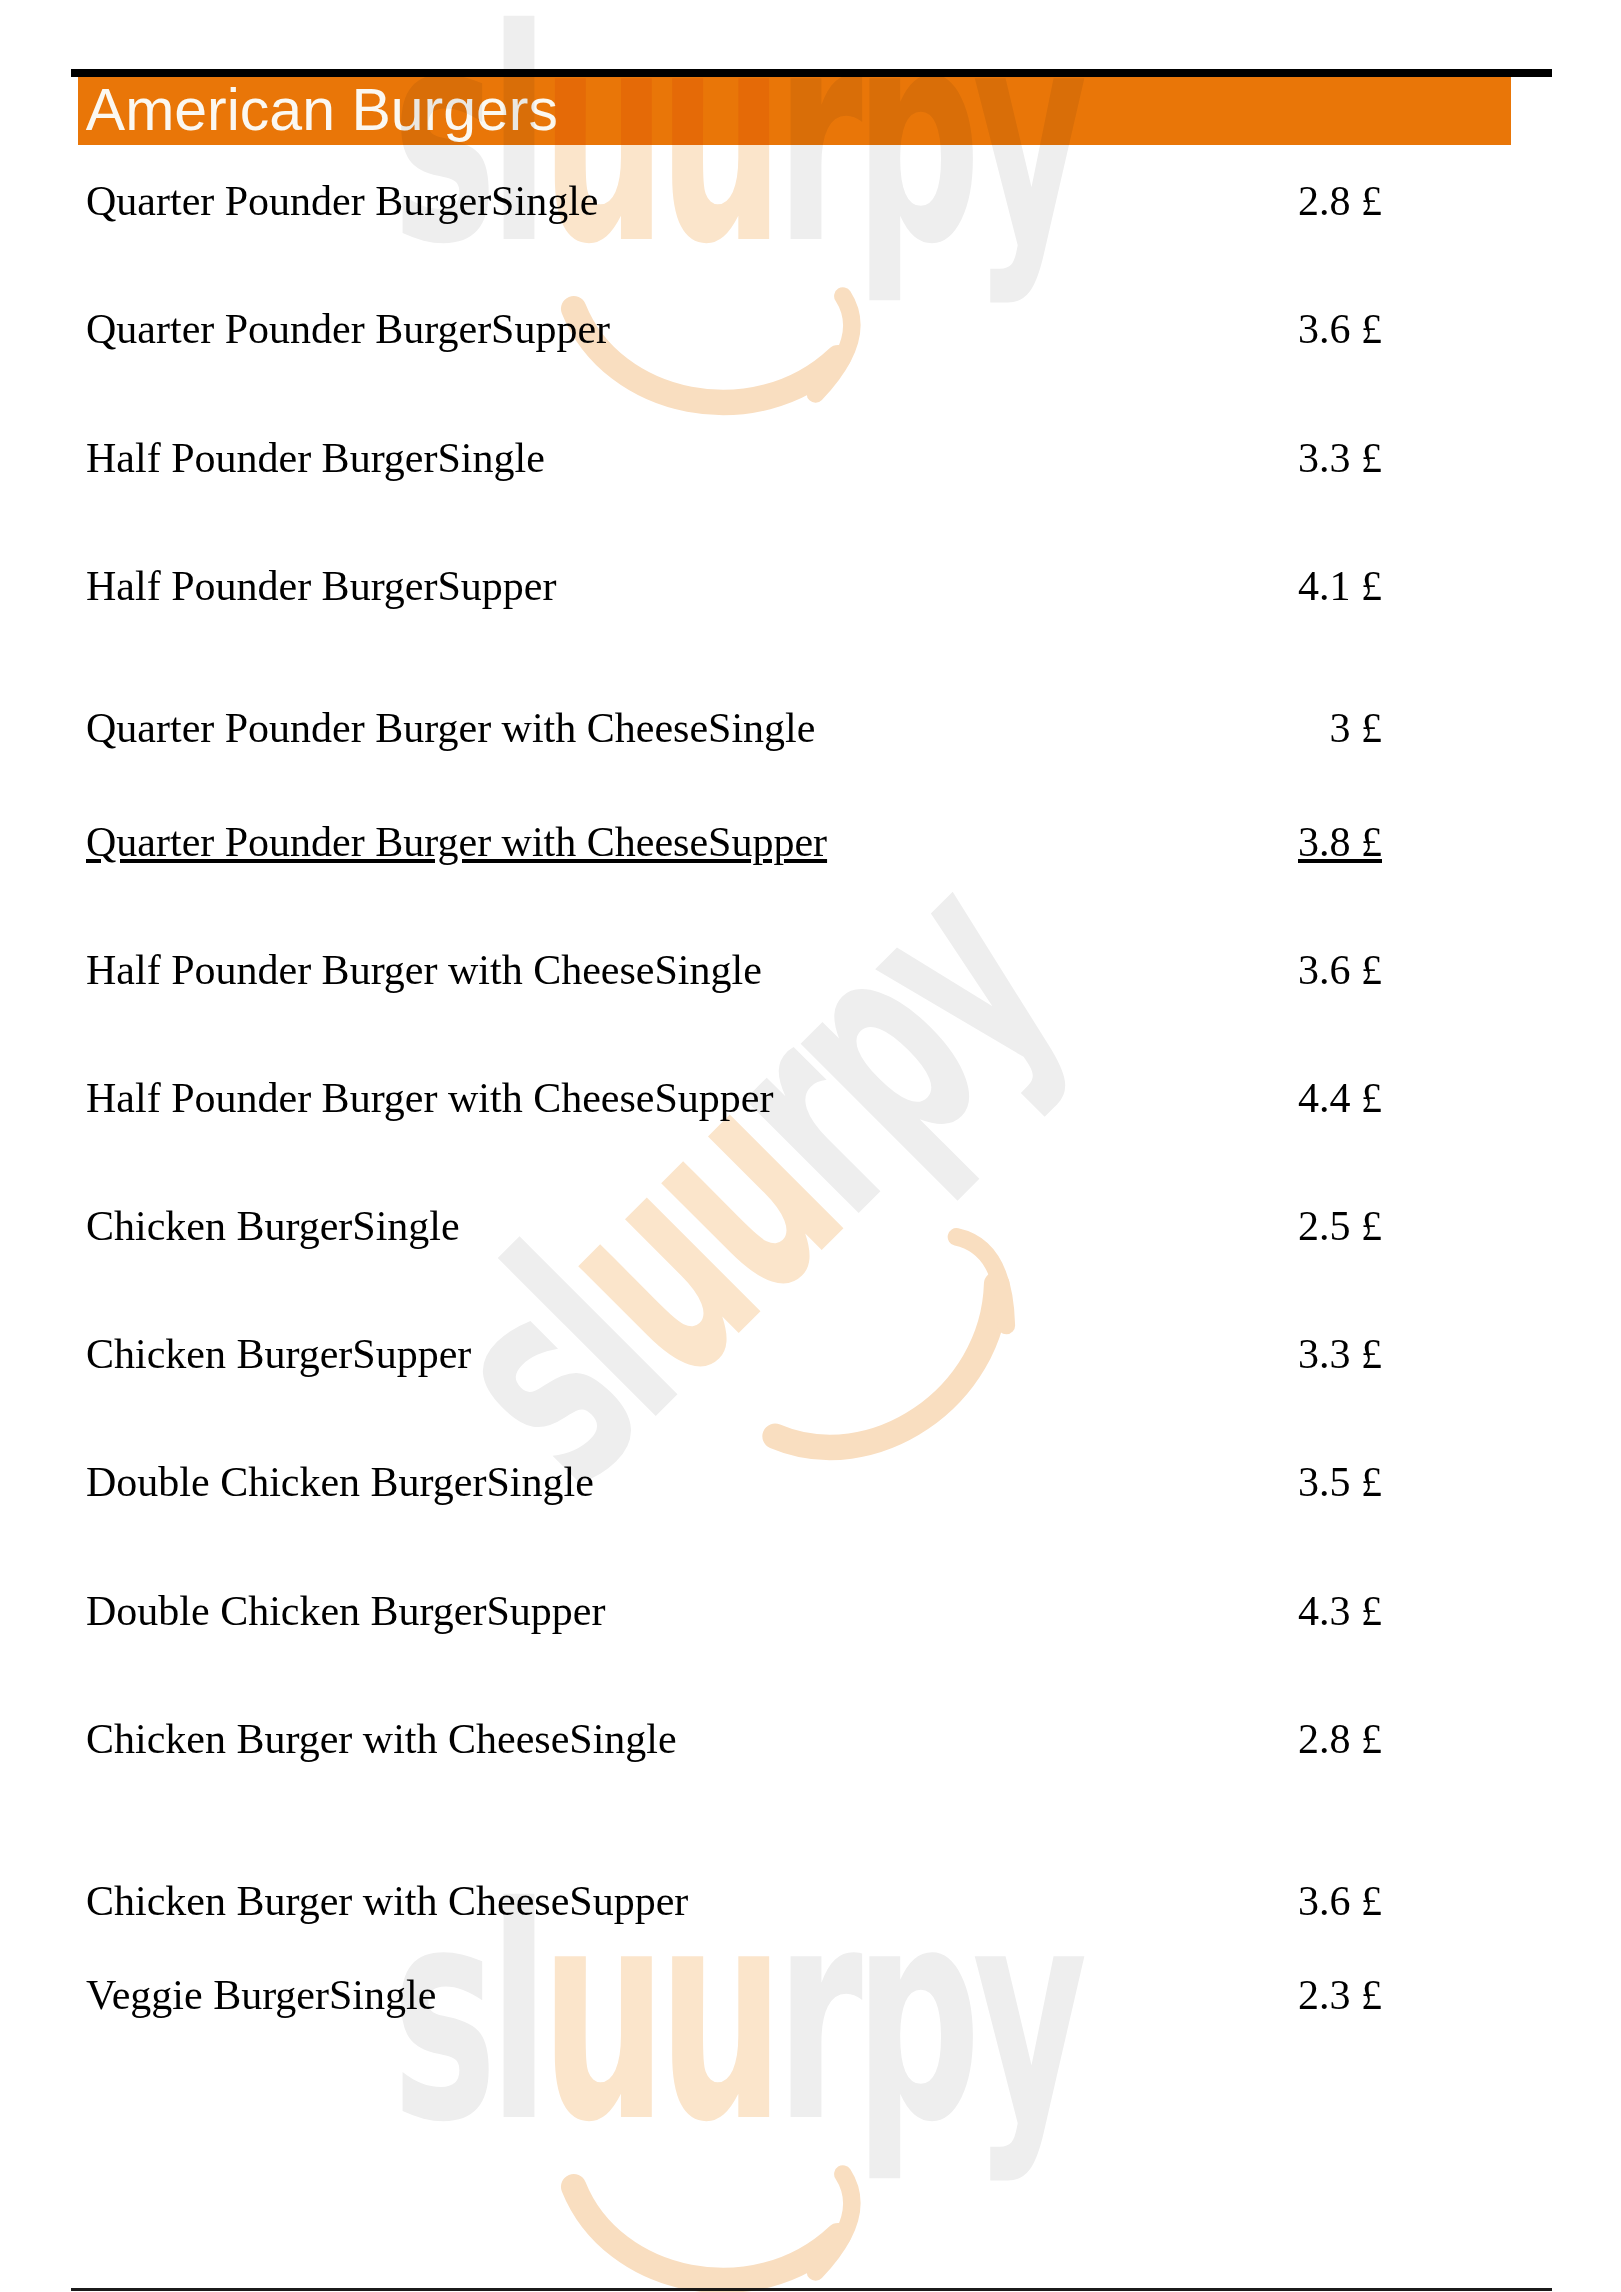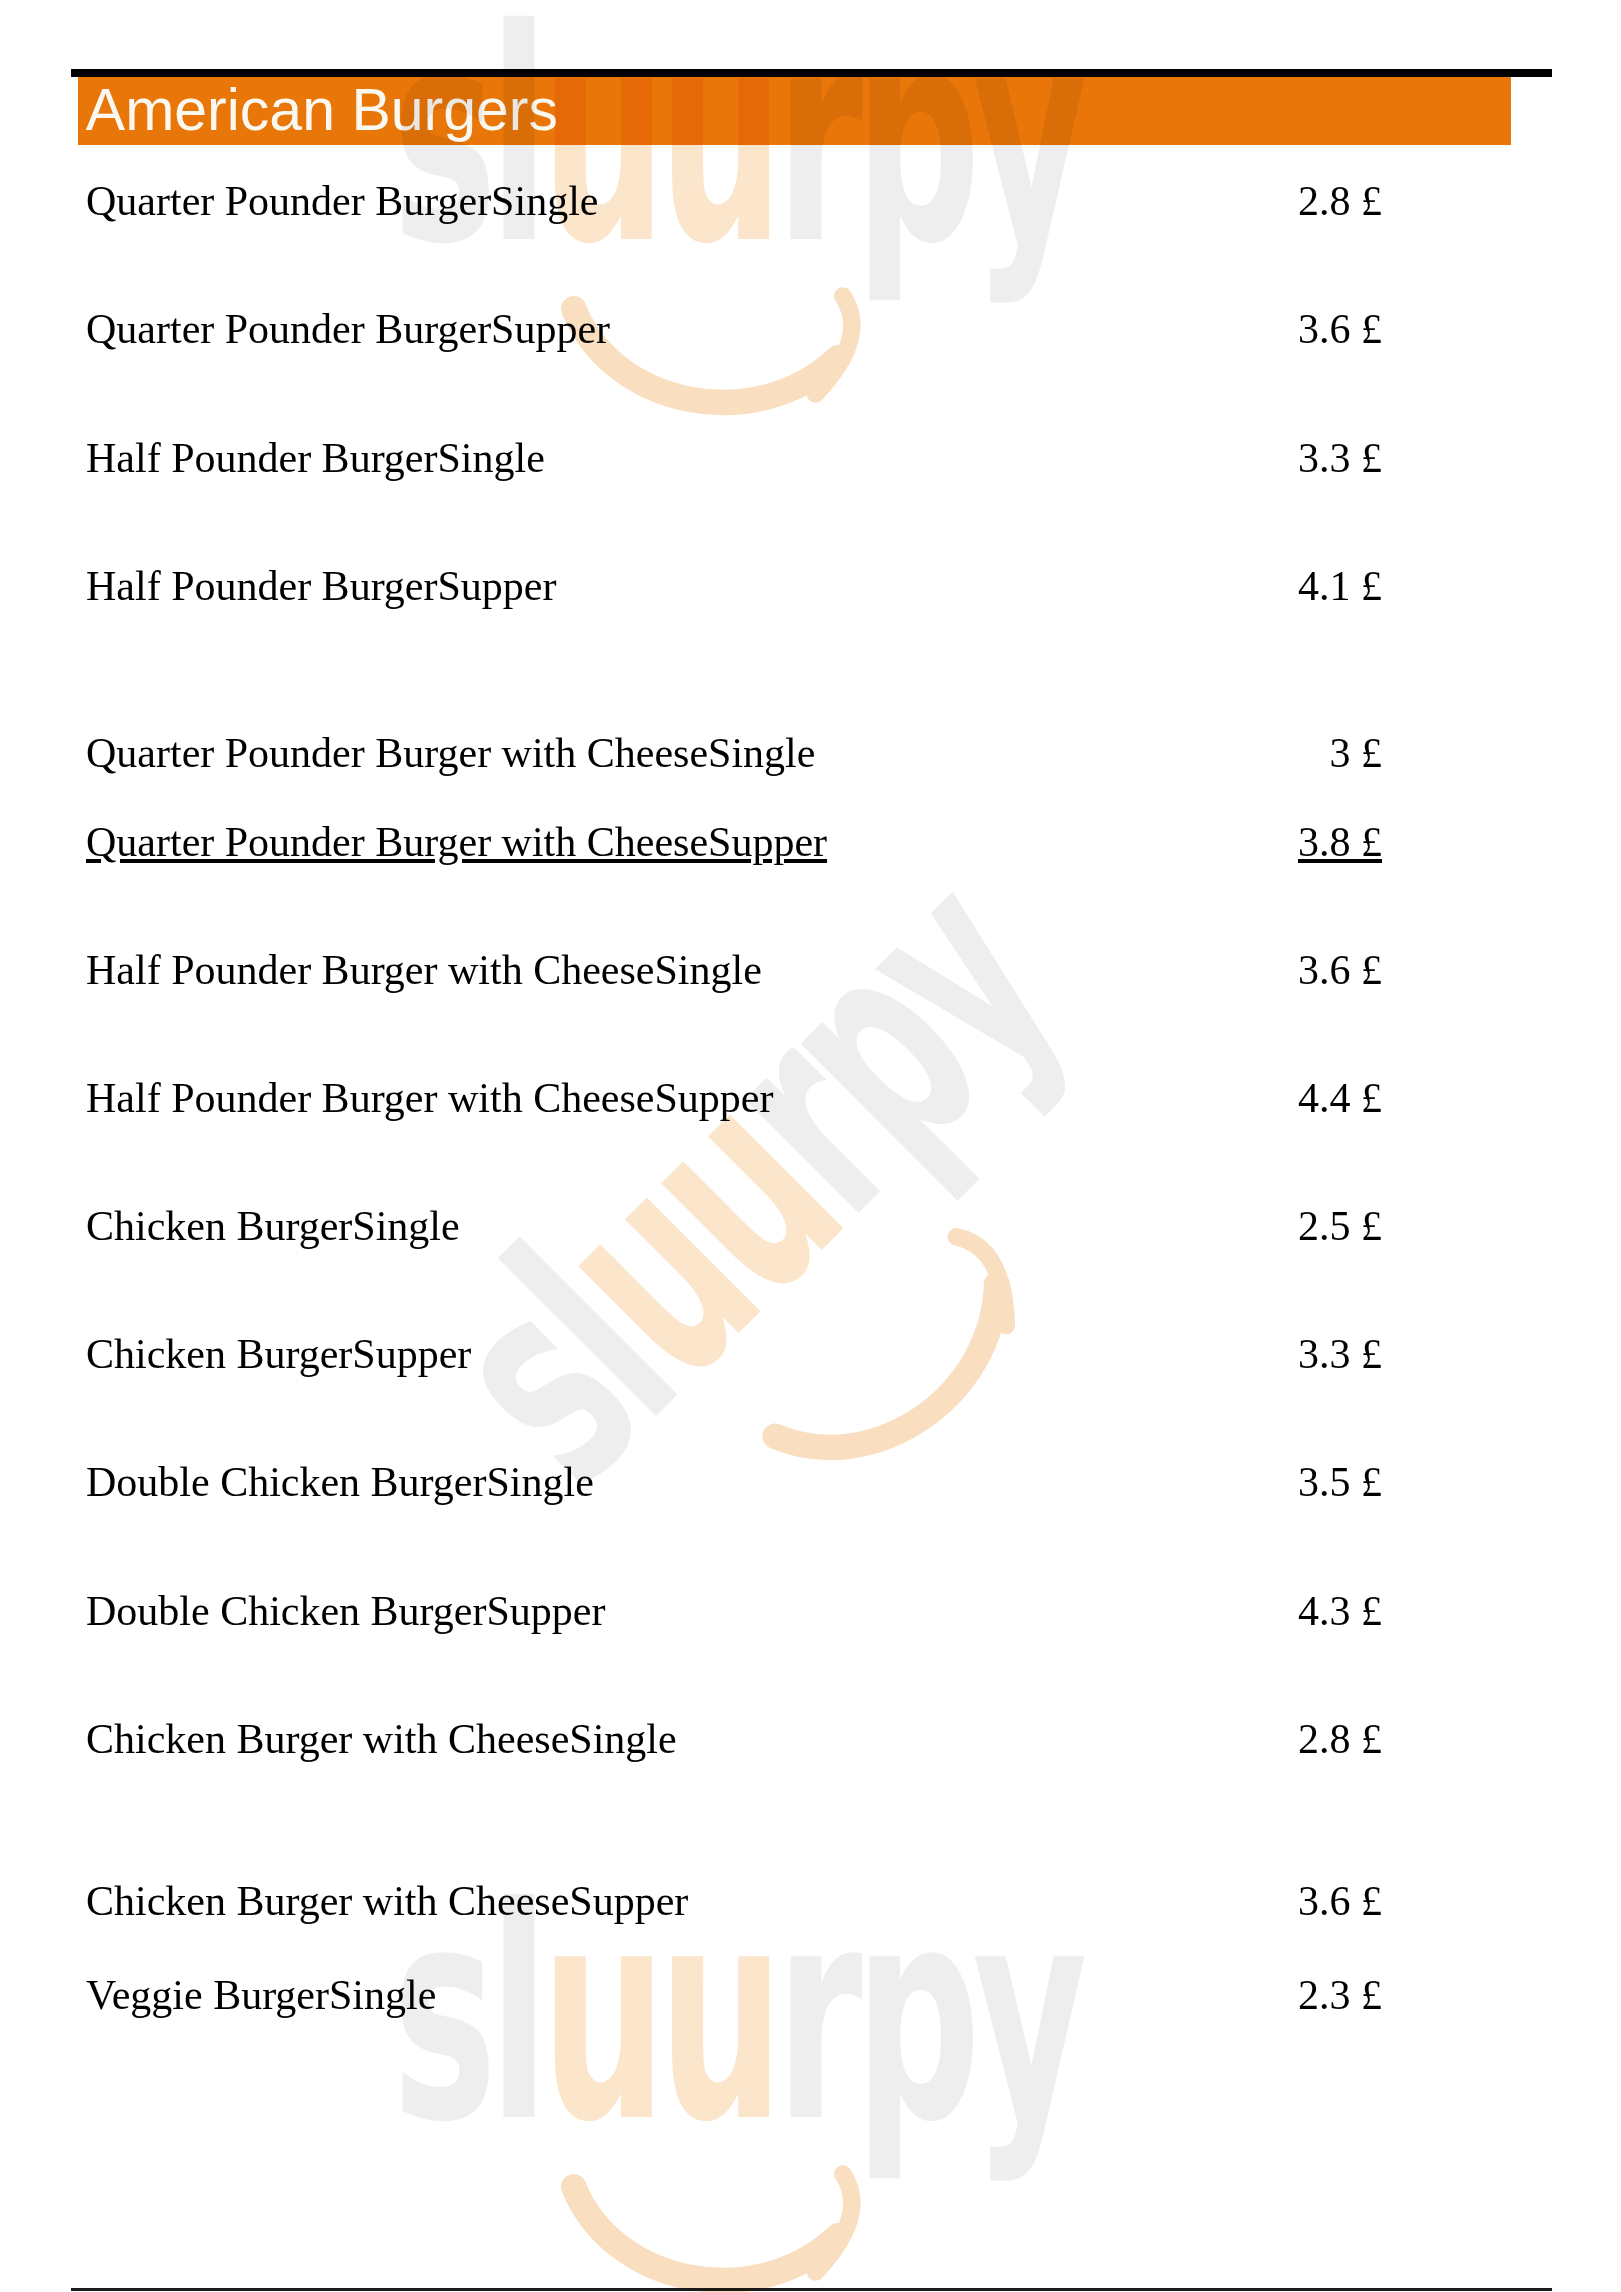--- a/index.html
+++ b/index.html
@@ -89,21 +89,21 @@
     <div class="menu-row" style="top: 437px;">
       <span class="name">Half Pounder BurgerSingle</span>
       <span class="price">3.3 £</span>
     </div>
 
     <div class="menu-row" style="top: 565px;">
       <span class="name">Half Pounder BurgerSupper</span>
       <span class="price">4.1 £</span>
     </div>
 
-    <div class="menu-row" style="top: 732px;">
+    <div class="menu-row" style="top: 707px;">
       <span class="name">Quarter Pounder Burger with CheeseSingle</span>
       <span class="price">3 £</span>
     </div>
 
     <div class="menu-row" style="top: 821px; text-decoration: underline;">
       <span class="name">Quarter Pounder Burger with CheeseSupper</span>
       <span class="price">3.8 £</span>
     </div>
 
     <div class="menu-row" style="top: 949px;">

